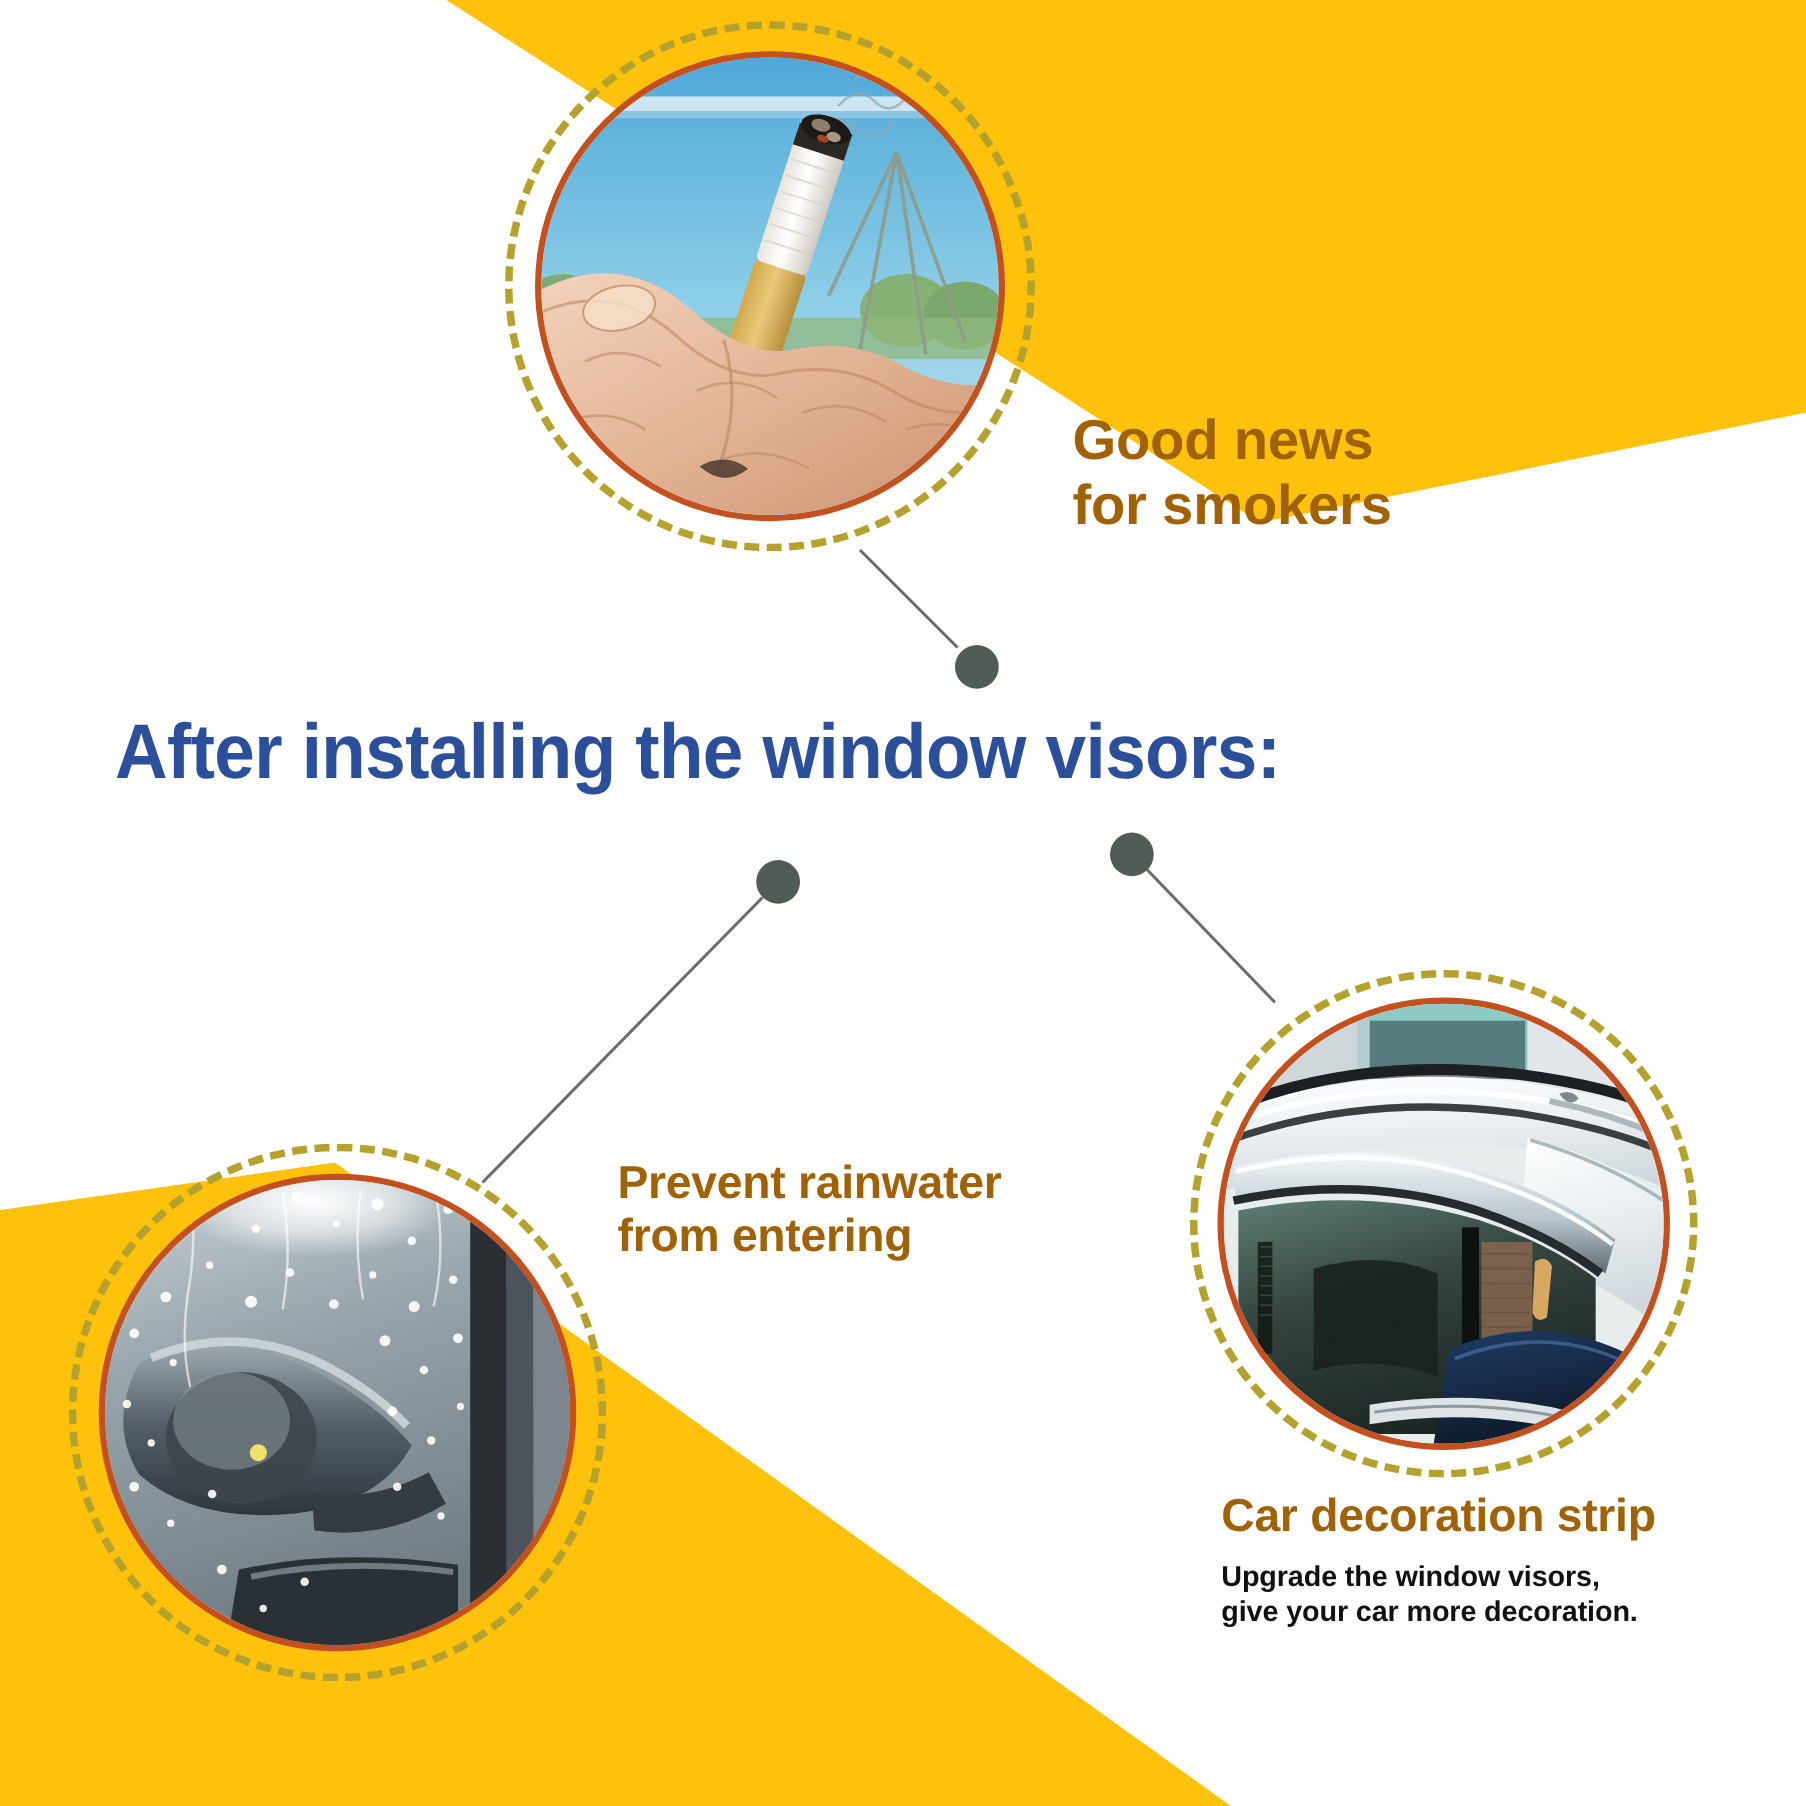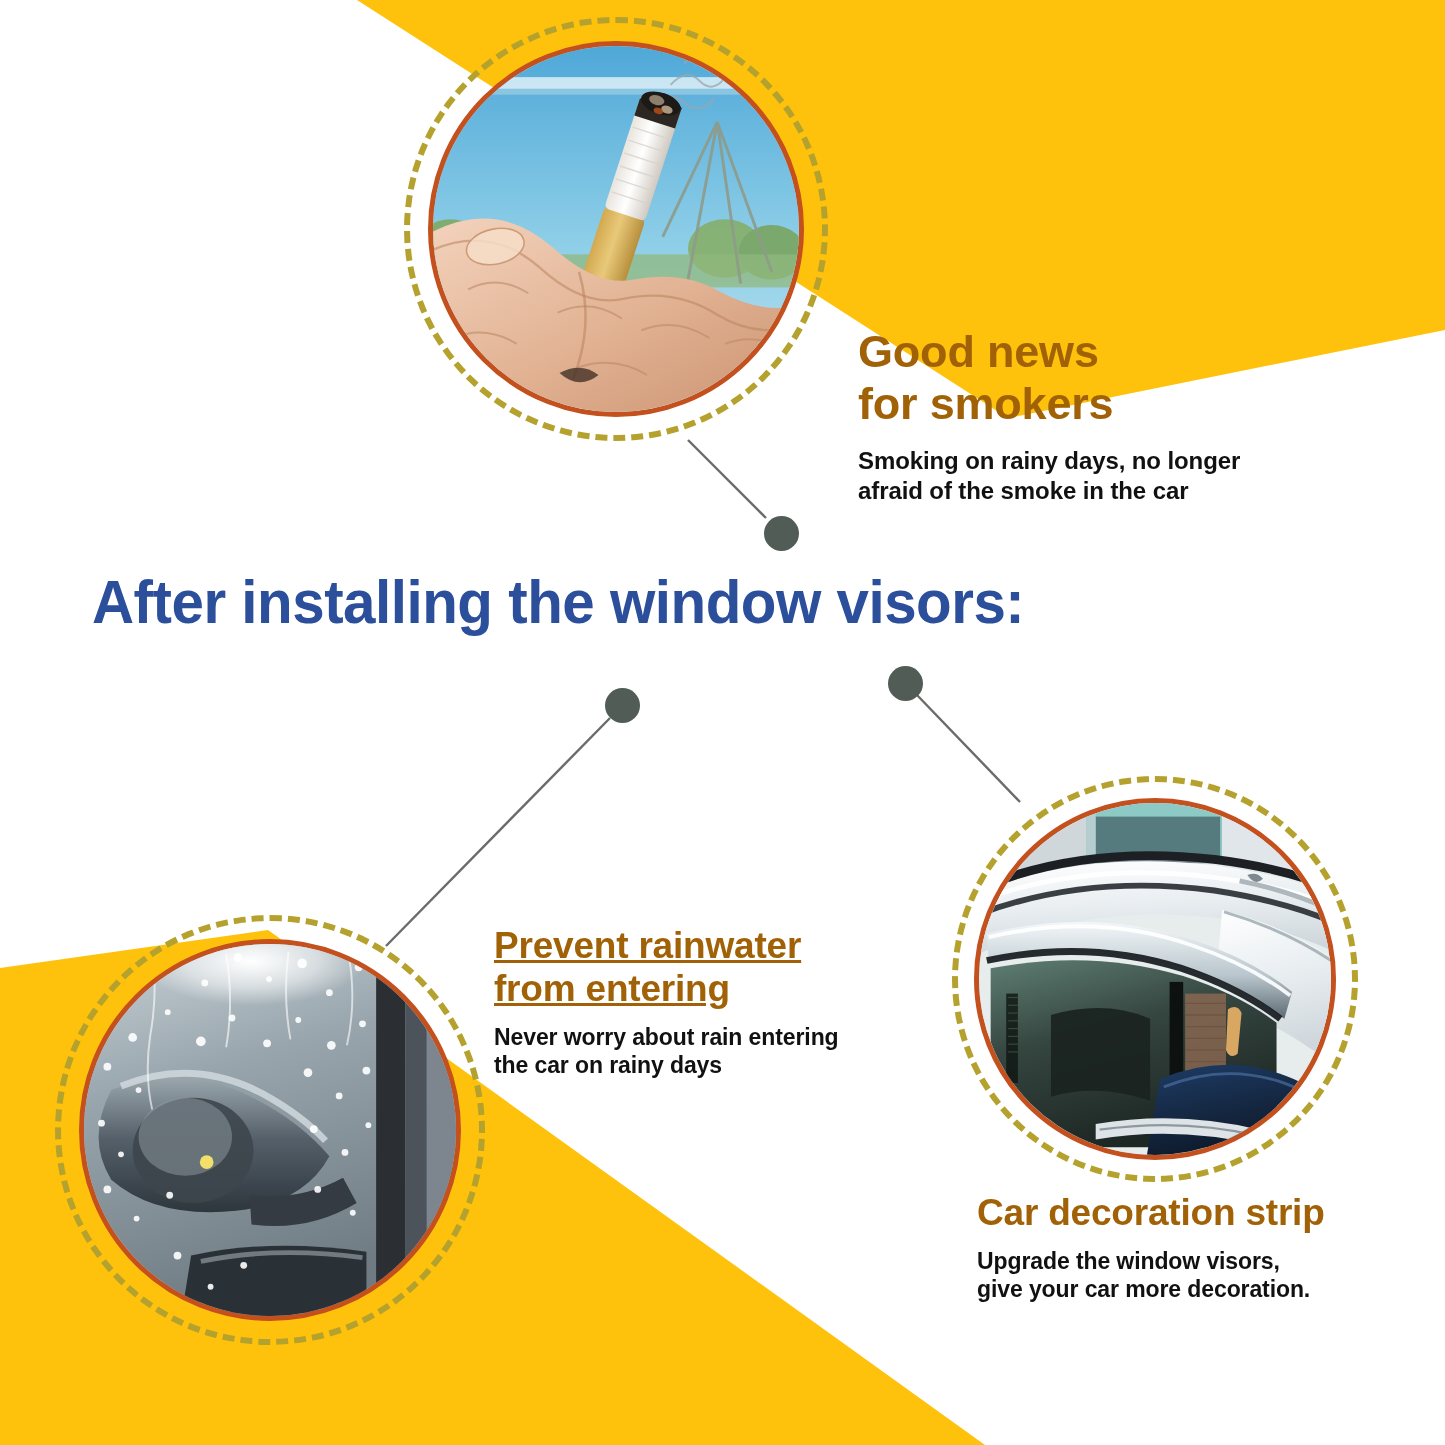--- a/index.html
+++ b/index.html
@@ -51,21 +51,21 @@
     line-height:1.22;
     white-space:pre-line;
     letter-spacing:-0.1px;
   }
 
   #blk-smokers{left:858px;top:326px;width:470px;}
   #blk-smokers .hd{font-size:45px;}
   #blk-smokers .sb{font-size:24px;margin-top:16px;}
 
   #blk-rain{left:494px;top:925px;width:420px;}
-  #blk-rain .hd{font-size:37px;text-decoration:underline;}
+  #blk-rain .hd{font-size:37px;}
   #blk-rain .sb{font-size:23px;margin-top:12px;}
 
   #blk-strip{left:977px;top:1192px;width:450px;}
   #blk-strip .hd{font-size:37px;}
   #blk-strip .sb{font-size:23px;margin-top:12px;}
 
   
   #main-heading{
     position:absolute;
     left:92px;top:566px;
@@ -380,31 +380,27 @@
 
         <path d="M268 80 q50 10 94 30" fill="none" stroke="#aeb7bc" stroke-width="5"></path>
         <path d="M276 74 q10 -4 16 4 q-8 8 -16 -4 z" fill="#7f8a90"></path>
       </svg>
     </div>
   </div>
 
   <div class="blk" id="blk-smokers">
     <div class="hd">Good news
 for smokers</div>
-    <div class="sb">Smoking on rainy days, no longer
-afraid of the smoke in the car</div>
   </div>
 
   <div id="main-heading">After installing the window visors:</div>
 
   <div class="blk" id="blk-rain">
     <div class="hd">Prevent rainwater
 from entering</div>
-    <div class="sb">Never worry about rain entering
-the car on rainy days</div>
   </div>
 
   <div class="blk" id="blk-strip">
     <div class="hd">Car decoration strip</div>
     <div class="sb">Upgrade the window visors,
 give your car more decoration.</div>
   </div>
 
 </div>
 

